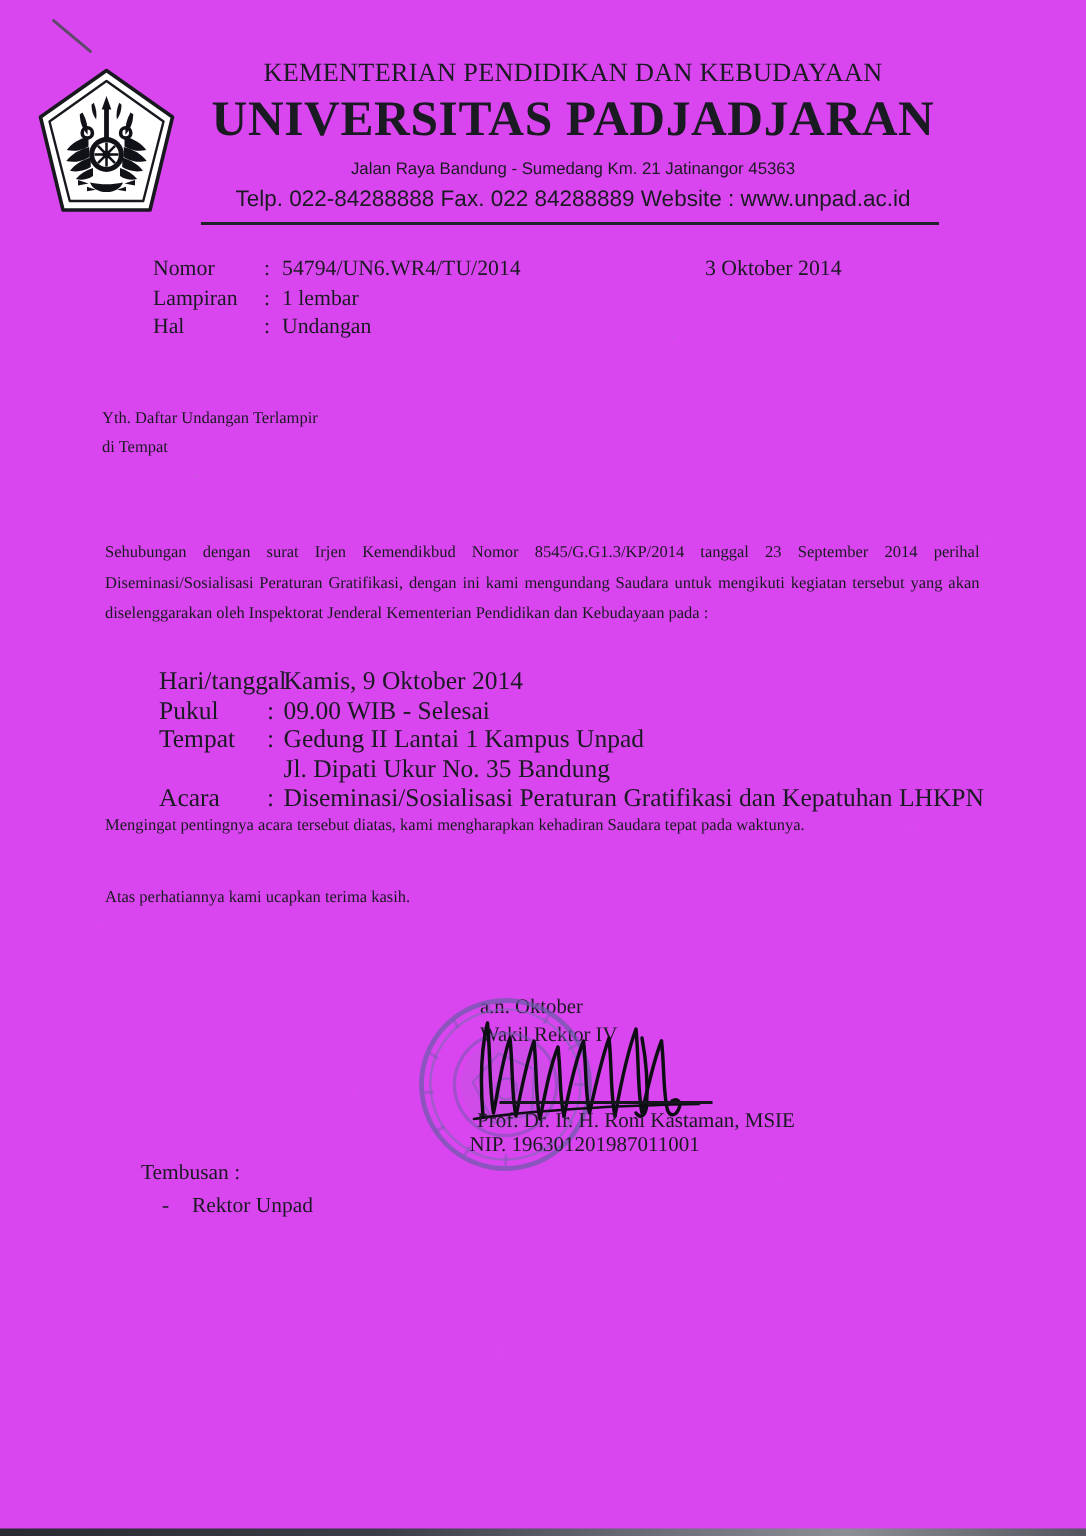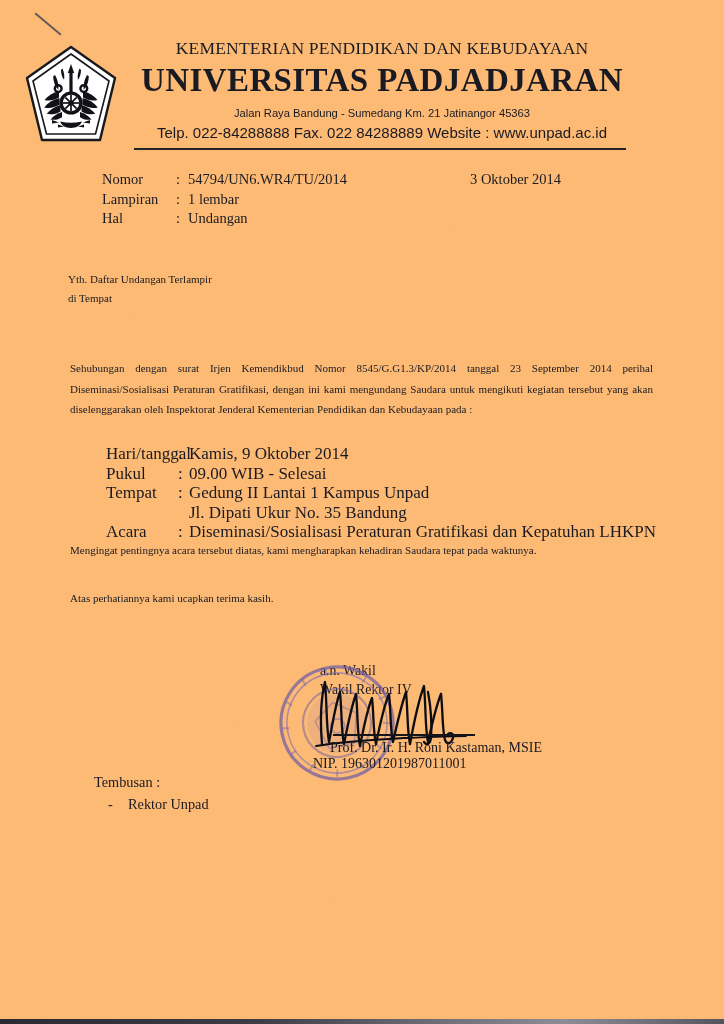--- a/index.html
+++ b/index.html
@@ -12,21 +12,21 @@
     height: 1024px;
     position: relative;
     overflow: hidden;
     font-family: "Liberation Serif", "DejaVu Serif", serif;
     color: #1a1a22;
   }
 
   .page {
     position: absolute;
     inset: 0;
-    background: #fdba74;
+    background: #d946ef;
     text-decoration: underline;
   }
 
   
   .scan-noise {
     position: absolute;
     inset: 0;
     pointer-events: none;
     opacity: .5;
     background-image:
@@ -173,21 +173,20 @@
     position: absolute;
     left: 320px; top: 662px;
     font-size: 13.8px;
     line-height: 18.5px;
   }
   .sig-name {
     position: absolute;
     left: 318px; top: 740px;
     font-size: 14px;
     white-space: nowrap;
-    margin-left: 12px;
   }
   .sig-nip {
     position: absolute;
     left: 313px; top: 756px;
     font-size: 14px;
     white-space: nowrap;
   }
   .sig-underline {
     position: absolute;
     left: 333px; top: 734px;
@@ -343,21 +342,21 @@
       <span class="detail-colon">:</span>
       <span class="detail-value">Diseminasi/Sosialisasi Peraturan Gratifikasi dan Kepatuhan LHKPN</span>
     </div>
   </div>
 
   <div class="body-para" id="thanks-para">Atas perhatiannya kami ucapkan terima kasih.</div>
 
   <div class="body-para" id="closing-para">Mengingat pentingnya acara tersebut diatas, kami mengharapkan kehadiran Saudara tepat pada waktunya.</div>
 
   <div class="signature-block">
-    <div>a.n. Wakil</div>
+    <div>a.n. Oktober</div>
     <div>Wakil Rektor IV</div>
   </div>
 
   <div class="stamp">
     <svg viewBox="0 0 122 122" width="122" height="122" aria-hidden="true">
       <g transform="rotate(-12 61 61)">
         <circle cx="61" cy="61" r="56" fill="none" stroke="#6b5aa8" stroke-width="3.2" opacity=".85"></circle>
         <circle cx="61" cy="61" r="50" fill="none" stroke="#7a69b5" stroke-width="1.6" opacity=".7"></circle>
         <circle cx="61" cy="61" r="34" fill="none" stroke="#6b5aa8" stroke-width="2.2" opacity=".6"></circle>
         <circle cx="61" cy="61" r="30" fill="#8a79c0" opacity=".16"></circle>

